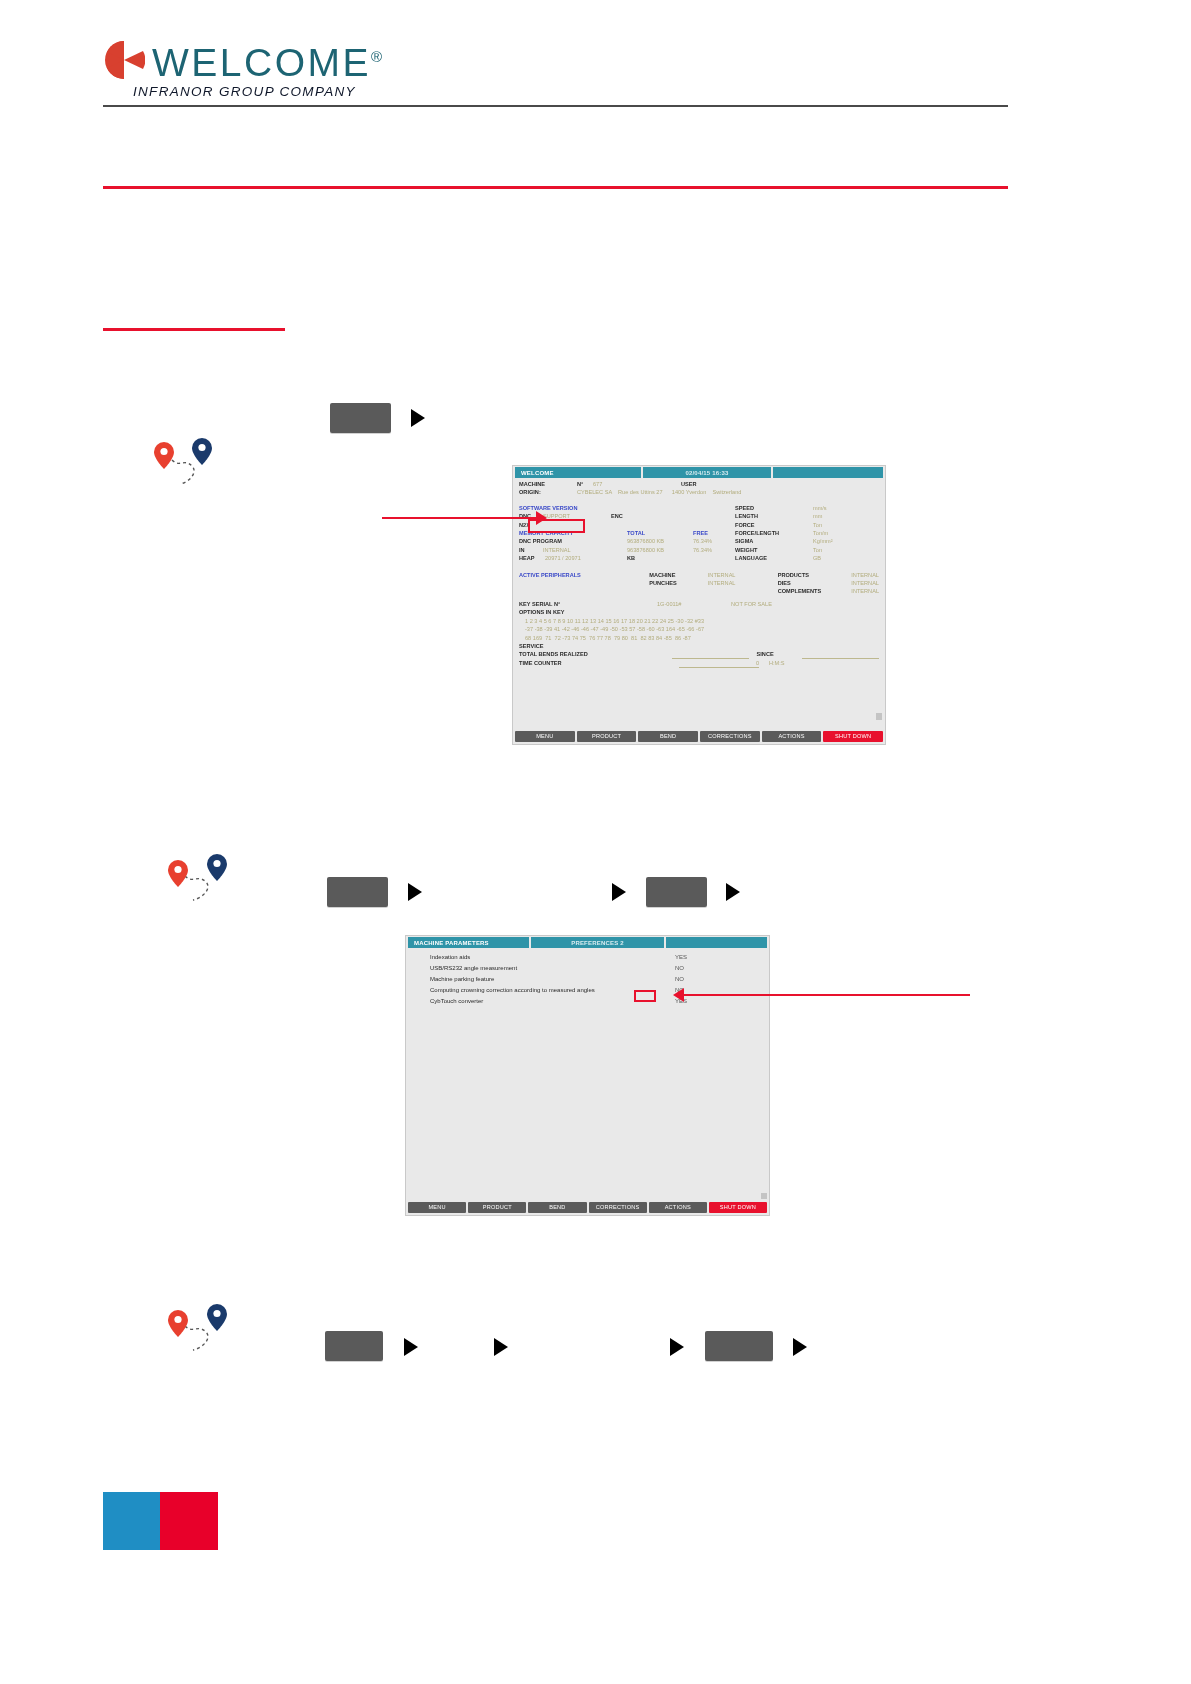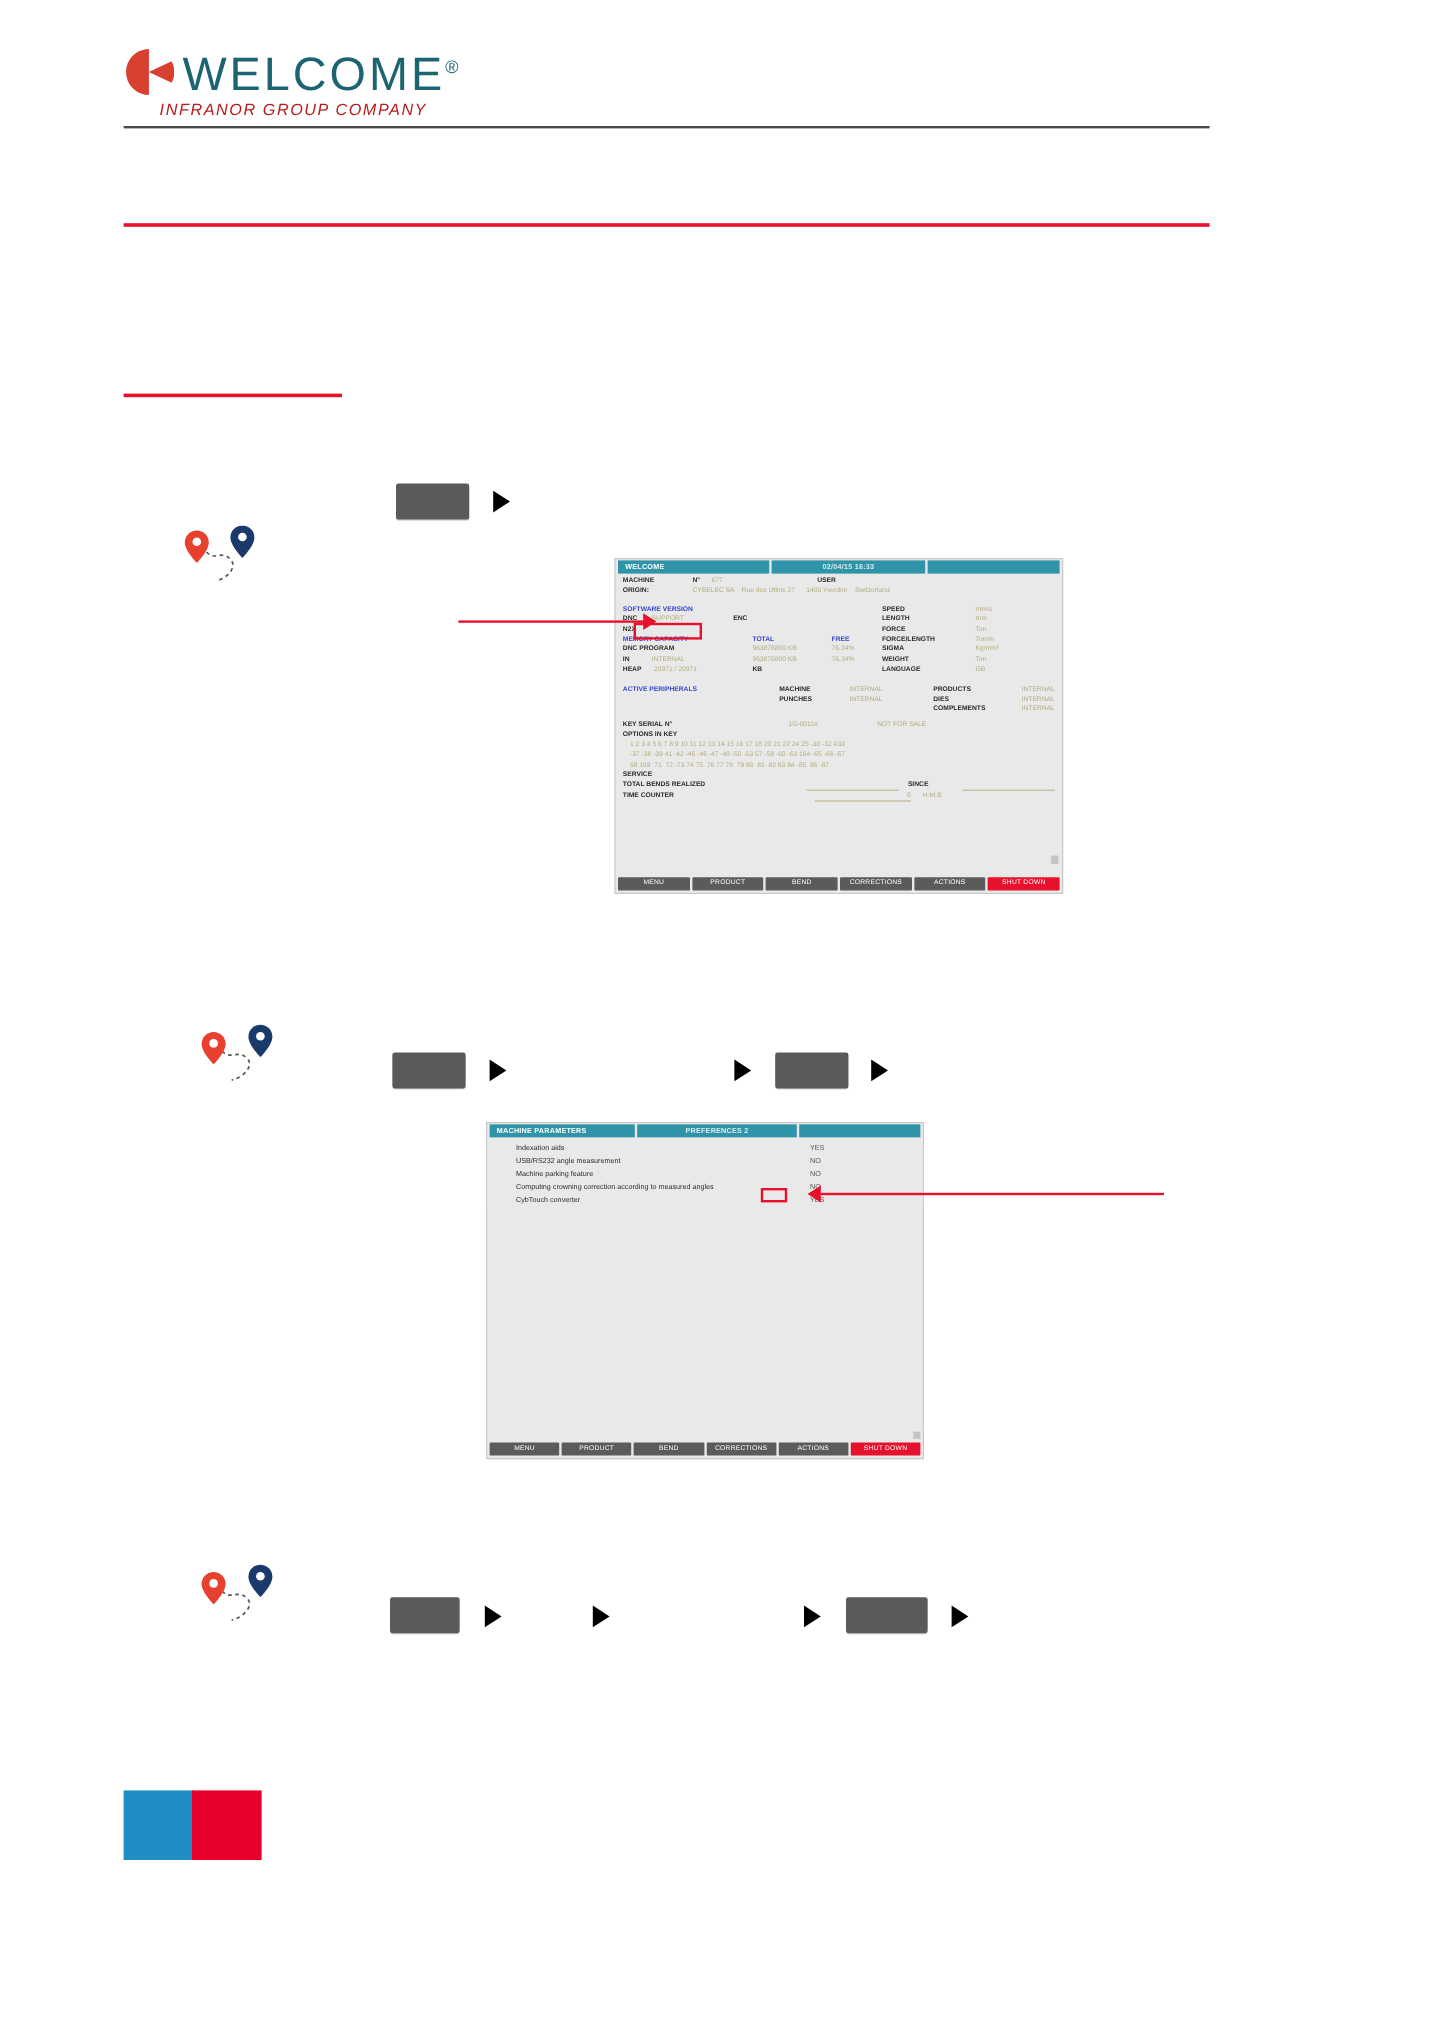--- a/index.html
+++ b/index.html
@@ -18,21 +18,21 @@
   .logo-mark{width:42px;height:42px;position:relative;flex:0 0 auto;}
   .logo-mark svg{display:block;}
   .logo-word{
     font-family:"Liberation Sans", sans-serif;
     font-size:39px;letter-spacing:2.5px;color:#1d6473;font-weight:400;
     margin-left:7px;line-height:42px;white-space:nowrap;
   }
   .logo-reg{font-size:15px;vertical-align:super;letter-spacing:0;}
   .logo-sub{
     margin-top:2px;margin-left:30px;
-    font-size:13.5px;letter-spacing:1.3px;color:#b91c1c;
+    font-size:13.5px;letter-spacing:1.3px;color:#0f172a;
     font-style:italic;font-family:"Liberation Sans", sans-serif;
   }
   .hdr-rule{position:absolute;left:103px;top:105px;width:905px;height:1.6px;background:#4a4a4a;}
 
   
   .red-rule{position:absolute;left:103px;top:186px;width:905px;height:3.2px;background:#e8112d;}
   .red-rule-short{position:absolute;left:103px;top:328px;width:182px;height:2.6px;background:#e8112d;}
 
   
   .crumb{

